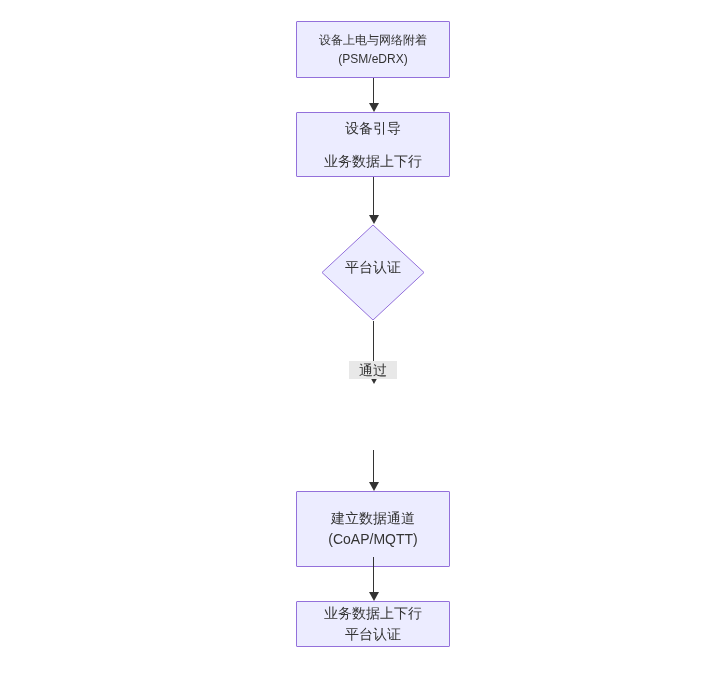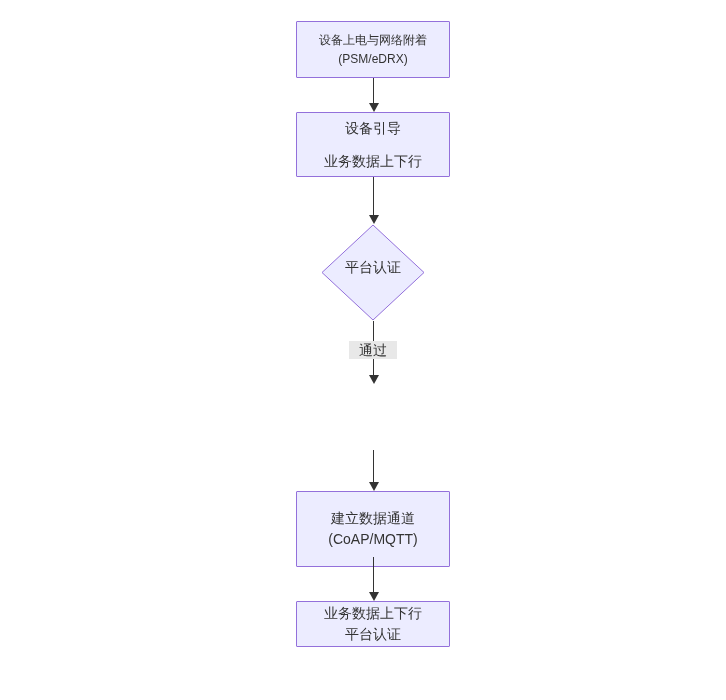--- a/index.html
+++ b/index.html
@@ -59,21 +59,21 @@
     width: 0;
     height: 0;
     border-left: 5px solid transparent;
     border-right: 5px solid transparent;
     border-top: 9px solid var(--arrow, #333333);
   }
   
   .edge-label {
     position: absolute;
     left: 373px;
-    top: 341px;
+    top: 361px;
     transform: translateX(-50%);
     background: var(--edge-label-bg, #e8e8e8);
     font-size: 14px;
     line-height: 18px;
     padding: 0 10px;
     color: var(--text, #333333);
     z-index: 3;
   }
   
   .diamond-svg {

